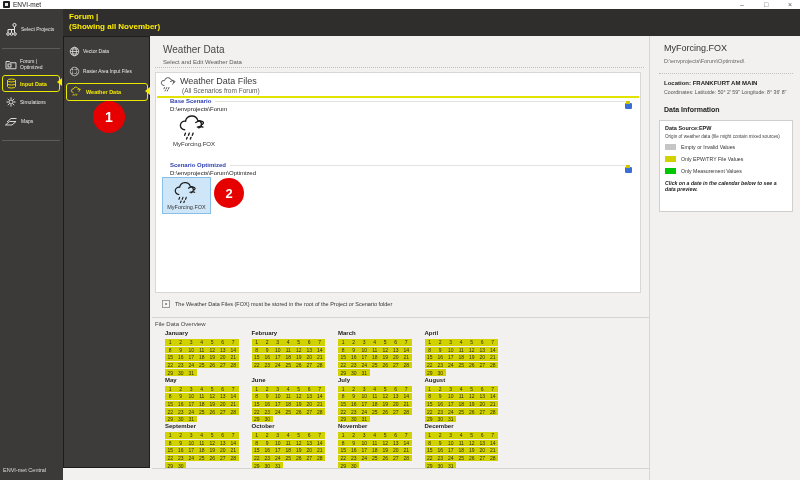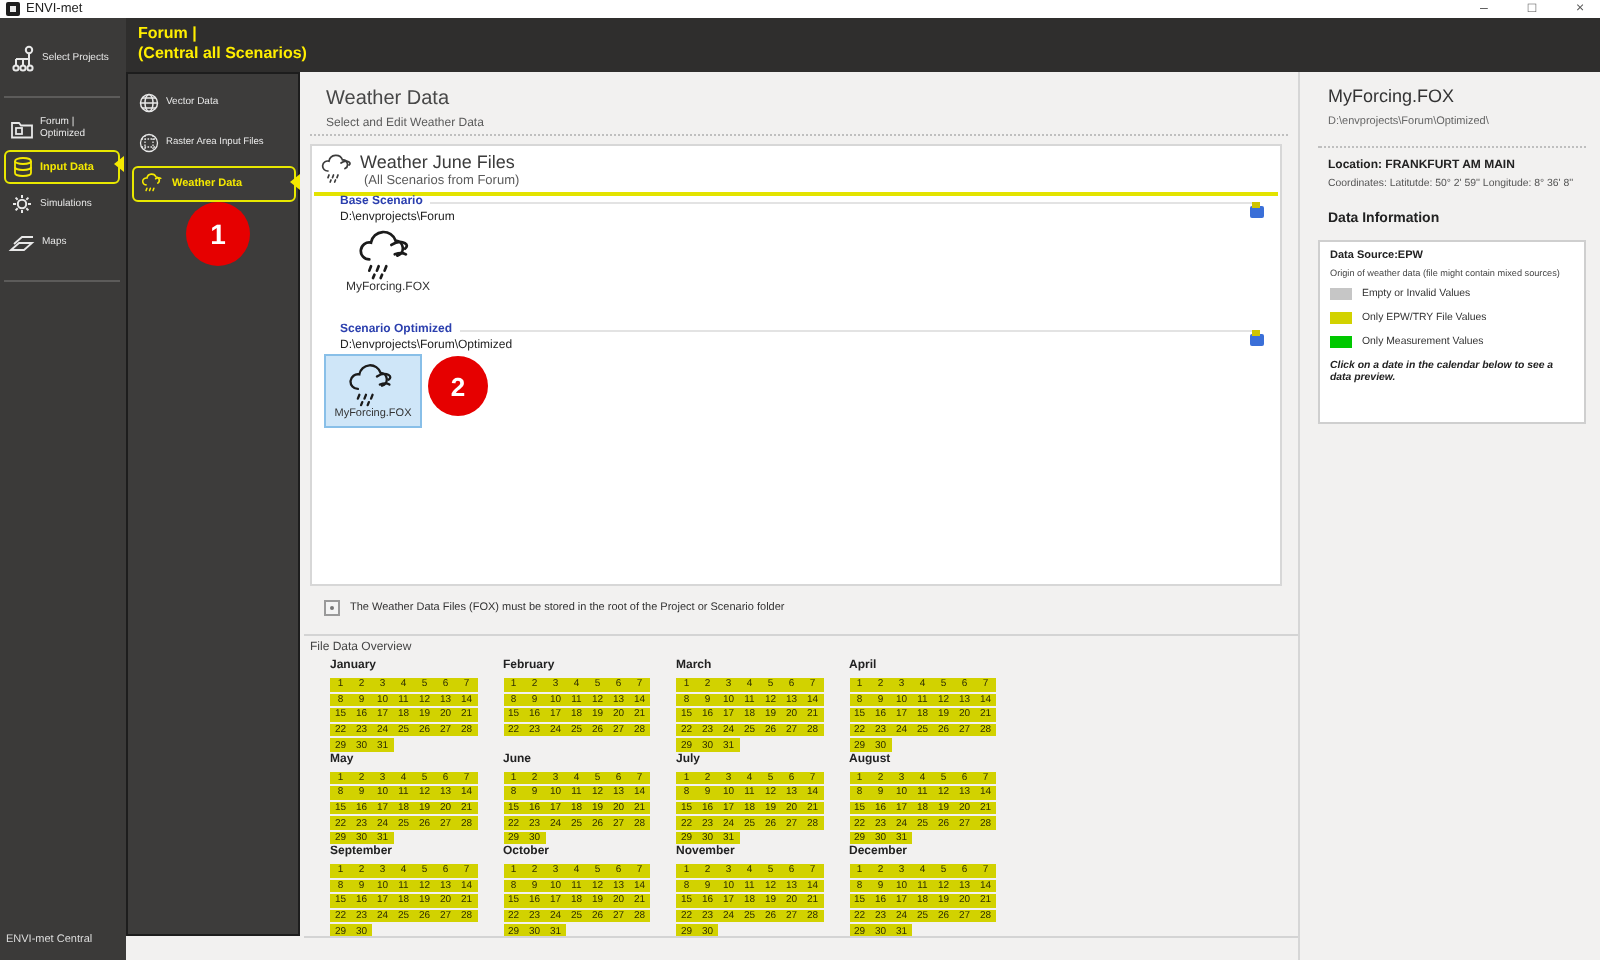--- a/index.html
+++ b/index.html
@@ -100,21 +100,21 @@
     <span class="title">ENVI-met</span>
     <span class="winbtns">
       <span class="winbtn">–</span>
       <span class="winbtn">□</span>
       <span class="winbtn">×</span>
     </span>
   </div>
 
   <div class="abs header">
     <span class="l1">Forum |</span>
-    <span class="l2">(Central all Scenarios)</span>
+    <span class="l2">(Showing all November)</span>
   </div>
 
   <div class="abs sidebar">
     <div class="navitem" style="top:12px;height:16px;padding-left:5px;">
       <svg width="13" height="15" viewBox="0 0 26 30">
         <g fill="none" stroke="#e8e8e8" stroke-width="2">
           <circle cx="19" cy="6" r="3.2"></circle>
           <path d="M19 9.5 V15 H6 M6 15 V21 M13 15 V21 M19 15 V21"></path>
           <circle cx="6" cy="24" r="2.6"></circle>
             <circle cx="13" cy="24" r="2.6"></circle>
@@ -220,21 +220,21 @@
   <div class="abs dotline" style="left:155px;top:67px;width:489px;"></div>
 
   <div class="abs filepanel">
     <svg class="abs" style="left:4px;top:4px;" width="18" height="15" viewBox="0 0 36 30">
       <g fill="none" stroke="#3b3b3b" stroke-width="1.7" stroke-linecap="round">
         <path d="M8 17 a5 5 0 1 1 1-9.8 A7 7 0 0 1 22.5 6 a4.5 4.5 0 0 1 2.5 8.5"></path>
         <path d="M21 9 q4.5-3 8-1 q2 1.3 0 3"></path>
         <path d="M9 21 l-1 2.6 M13.5 21 l-1 2.6 M18 21 l-1 2.6 M11 26 l-0.8 2 M15.5 26 l-0.8 2"></path>
       </g>
     </svg>
-    <div class="fp-title">Weather June Files</div>
+    <div class="fp-title">Weather Data Files</div>
     <div class="fp-sub">(All Scenarios from Forum)</div>
     <div class="yellowrule"></div>
 
     <div class="grouprow" style="top:25px;">
       <span class="gl">Base Scenario</span>
       <span class="rule"></span>
     </div>
     <div class="pathtxt" style="top:33px;">D:\envprojects\Forum</div>
     <div class="abs" style="left:14px;top:42px;width:48px;text-align:center;">
       <svg width="34" height="26" viewBox="0 0 40 30" style="margin:0 auto;">

